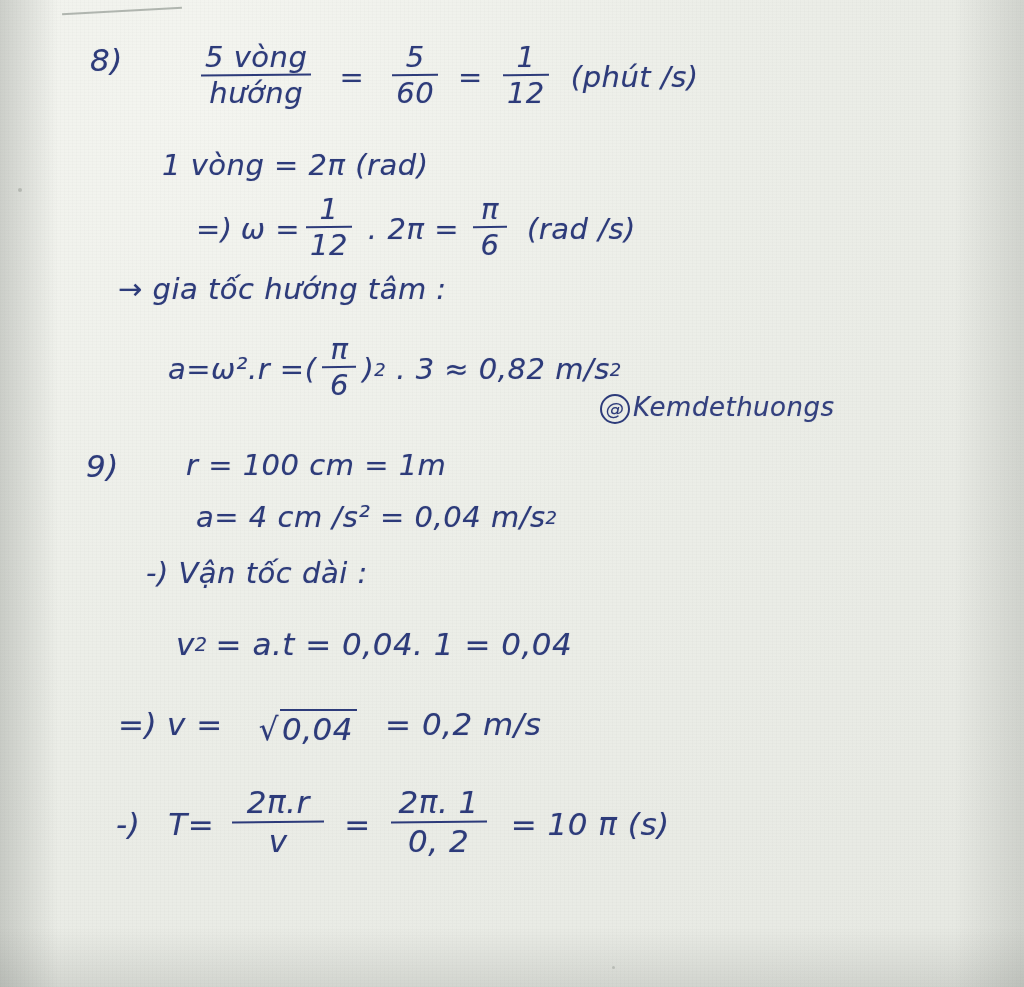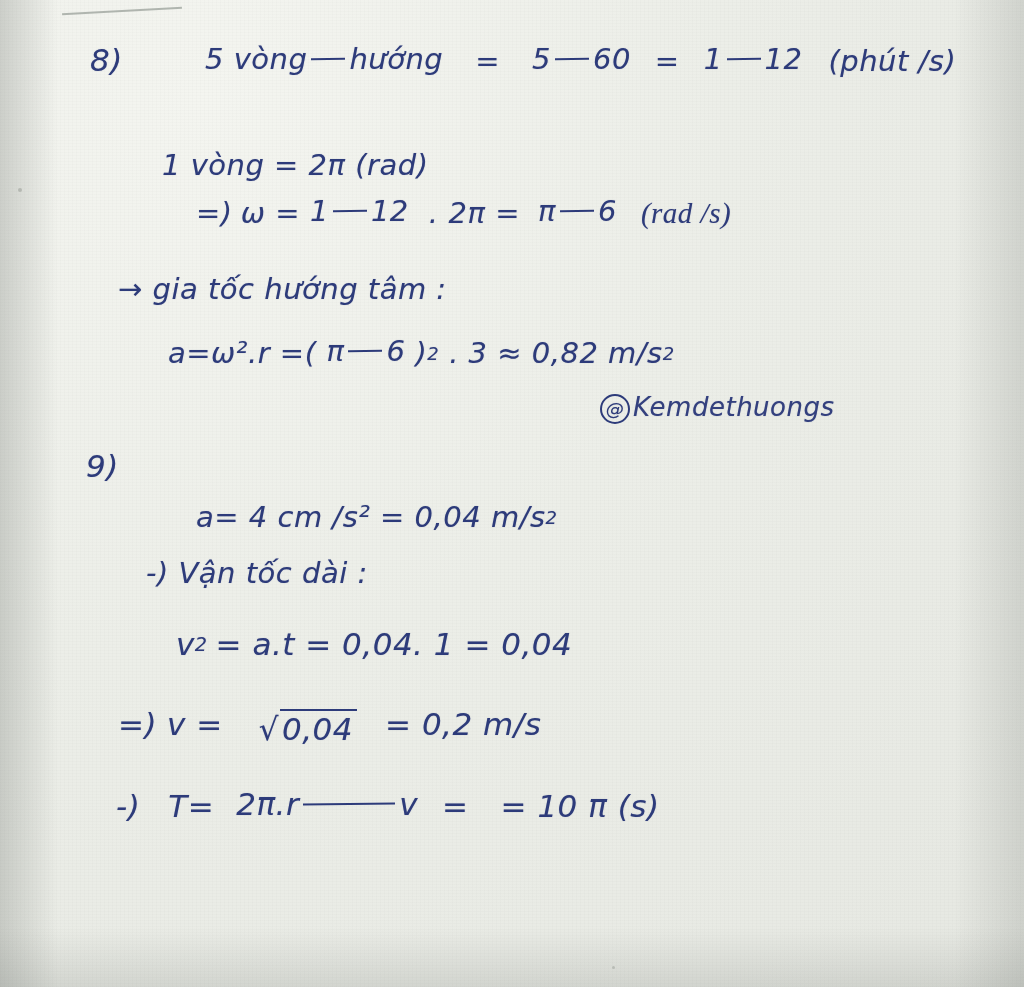--- a/index.html
+++ b/index.html
@@ -78,21 +78,21 @@
     white-space: nowrap;
     letter-spacing: .5px;
     text-shadow: 0 0 1px rgba(45,59,122,0.35);
   }
   .lbl { font-size: 29px; }
   .big { font-size: 31px; }
 
   
   .frac {
     display: inline-flex;
-    flex-direction: row;
+    flex-direction: column;
     align-items: center;
     vertical-align: middle;
     line-height: 1.05;
     margin: 0 6px;
     position: relative;
     top: -2px;
   }
   .frac .num, .frac .den { padding: 0 4px; }
   .frac .bar {
     width: 100%;
@@ -179,21 +179,21 @@
       <span class="bar"></span>
       <span class="den">12</span>
     </span>
     <span style="margin:0 10px;">.</span>
     <span>2π =</span>
     <span class="frac" style="margin-left:14px;">
       <span class="num">π</span>
       <span class="bar"></span>
       <span class="den">6</span>
     </span>
-    <span style="margin-left:14px;font-family:Liberation Serif, serif;">(rad /s)</span>
+    <span style="margin-left:14px;">(rad /s)</span>
   </div>
 
   <div class="ink lbl" style="left:118px; top:272px;">→ gia tốc hướng tâm :</div>
 
   <div class="ink lbl row" style="left:168px; top:336px;">
     <span>a=</span>
     <span style="margin-left:0;">ω².r =(</span>
     <span class="frac">
       <span class="num">π</span>
       <span class="bar"></span>
@@ -205,20 +205,21 @@
     <span class="sup">2</span>
   </div>
 
   <div class="ink row" style="left:600px; top:392px;">
     <span class="handle-circle">@</span>
     <span class="watermark">Kemdethuongs</span>
   </div>
 
   <div class="ink big" style="left:86px; top:448px;">9)</div>
 
+  <div class="ink lbl" style="left:186px; top:448px;">r = 100 cm = 1m</div>
 
   <div class="ink lbl row" style="left:196px; top:500px;text-align:right;">
     <span>a=   4 cm /s² = 0,04 m/s</span>
     <span class="sup">2</span>
   </div>
 
   <div class="ink lbl" style="left:146px; top:556px;">-) Vận tốc dài :</div>
 
   <div class="ink big row" style="left:176px; top:626px;">
     <span>v</span>
@@ -237,19 +238,24 @@
 
   <div class="ink big row" style="left:116px; top:788px;">
     <span>-)</span>
     <span style="margin-left:28px;">T=</span>
     <span class="frac" style="margin-left:18px;">
       <span class="num">2π.r</span>
       <span class="bar" style="min-width:92px;"></span>
       <span class="den">v</span>
     </span>
     <span style="margin:0 14px;">=</span>
+    <span class="frac">
+      <span class="num">2π. 1</span>
+      <span class="bar" style="min-width:96px;"></span>
+      <span class="den">0, 2</span>
+    </span>
     <span style="margin-left:18px;">= 10 π  (s)</span>
   </div>
 
   <div class="shadow-left"></div>
   <div class="shadow-right"></div>
   <div class="shadow-bottom"></div>
 </div>
 
 </body></html>

